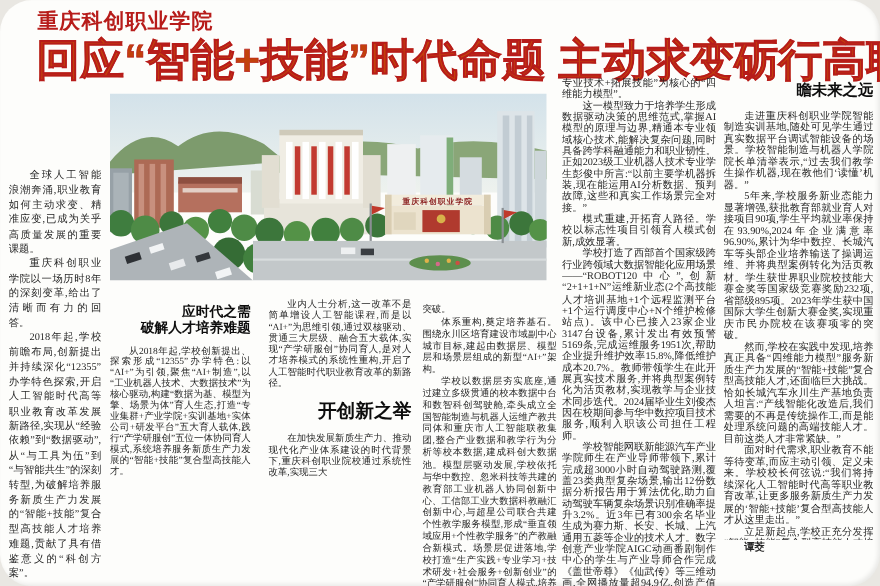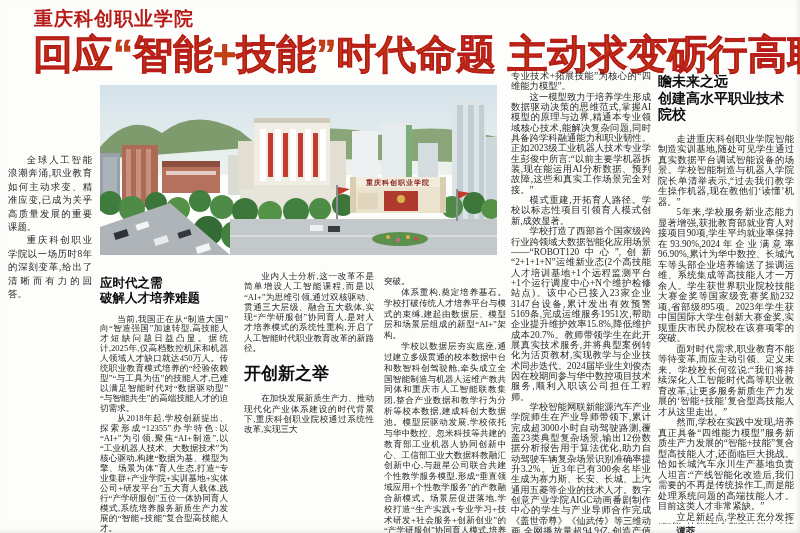--- a/index.html
+++ b/index.html
@@ -1,37 +1,37 @@
 <!DOCTYPE html>
 <html lang="zh"><head>
 <meta charset="utf-8">
 <style>
   html,body{margin:0;padding:0;}
   body{background:#e9e7e2;font-family:"Liberation Serif","DejaVu Serif",serif;}
   #page{position:relative;width:800px;height:533px;background:#fdfdfb;overflow:hidden;
-        box-shadow:inset -2px -2px 4px rgba(0,0,0,.08);}
+        box-shadow:inset -2px -2px 4px rgba(0,0,0,.08);border-radius:29px;}
   
   .kicker{position:absolute;left:34px;top:6px;font-size:19px;font-weight:bold;
           color:#b71c1a;letter-spacing:1px;}
   .headline{position:absolute;left:33px;top:27px;width:745px;font-family:"Liberation Sans","DejaVu Sans",sans-serif;
             font-size:40px;font-weight:900;color:#c2410c;letter-spacing:0px;white-space:nowrap;
             -webkit-text-stroke:.6px #b71c1a;}
   
   .col{position:absolute;color:#262626;text-align:justify;overflow:hidden;}
   .col p{margin:0;text-indent:2em;}
   .col p.cont{text-indent:0;}
   .colA{left:8px;top:72px;width:84px;height:450px;padding-top:82px;font-size:9.4px;line-height:13.4px;}
   .colB{left:100px;top:274px;width:128px;height:259px;font-size:8.6px;line-height:9.95px;}
   .colC{left:244px;top:271px;width:130px;height:262px;font-size:8.6px;line-height:10.3px;}
   .colD{left:384px;top:276px;width:122px;height:262px;font-size:8.6px;line-height:10.85px;}
   .colE{left:511px;top:71px;width:140px;height:462px;font-size:9.3px;line-height:10.35px;}
   .colF{left:658px;top:71px;width:136px;height:462px;font-size:9.3px;line-height:10.5px;}
   
   .sec-title{font-family:"Liberation Sans","DejaVu Sans",sans-serif;font-weight:bold;color:#0d0d0d;
-             text-align:left;line-height:1.18;}
+             text-align:right;line-height:1.18;}
   .t-b{font-size:12.5px;margin:2px 0 9px 0;}
   .t-c{font-size:17px;margin:11px 0 9px 0;}
   .t-f{font-size:14px;margin:2px 0 11px 0;}
   .colF .body-wrap{height:390px;overflow:hidden;}
   .credits{margin-top:2px;font-weight:bold;}
   .credits div{text-indent:2em;}
   
   #photo{position:absolute;left:100px;top:85px;width:397px;height:170px;}
   #photo svg{display:block;}
   .caption{position:absolute;left:100px;top:258px;width:397px;text-align:center;
@@ -41,20 +41,21 @@
 <body>
 
 <div id="page">
 
   <div class="kicker">重庆科创职业学院</div>
   <div class="headline">回应“智能+技能”时代命题  主动求变砺行高职改革</div>
 
   <div class="col colA">
       <p>全球人工智能浪潮奔涌,职业教育如何主动求变、精准应变,已成为关乎高质量发展的重要课题。</p>
       <p>重庆科创职业学院以一场历时8年的深刻变革,给出了清晰而有力的回答。</p>
+      <p>2018年起,学校前瞻布局,创新提出并持续深化“12355”办学特色探索,开启人工智能时代高等职业教育改革发展新路径,实现从“经验依赖”到“数据驱动”,从“与工具为伍”到“与智能共生”的深刻转型,为破解培养服务新质生产力发展的“智能+技能”复合型高技能人才培养难题,贡献了具有借鉴意义的“科创方案”。</p>
     </div>
 
   <div id="photo">
     <svg width="397" height="170" viewBox="0 0 397 170">
       <defs>
         <linearGradient id="sky" x1="0" y1="0" x2="0" y2="1">
           <stop offset="0" stop-color="#d3e2ea"></stop>
             <stop offset="1" stop-color="#eef2ee"></stop>
         </linearGradient>
       </defs>
@@ -155,61 +156,59 @@
       </g>
     </svg>
   </div>
 
   <div class="col colB">
     <div class="sec-title t-b">
       <div>应时代之需</div>
       <div>破解人才培养难题</div>
     </div>
     <div>
-        <p>当前,我国正在从“制造大国”向“智造强国”加速转型,高技能人才短缺问题日益凸显。据统计,2025年,仅高档数控机床和机器人领域人才缺口就达450万人。传统职业教育模式培养的“经验依赖型”“与工具为伍”的技能人才,已难以满足智能时代对“数据驱动型”“与智能共生”的高端技能人才的迫切需求。</p>
         <p>从2018年起,学校创新提出、探索形成“12355”办学特色:以“AI+”为引领,聚焦“AI+制造”,以“工业机器人技术、大数据技术”为核心驱动,构建“数据为基、模型为擎、场景为体”育人生态,打造“专业集群+产业学院+实训基地+实体公司+研发平台”五大育人载体,践行“产学研服创”五位一体协同育人模式,系统培养服务新质生产力发展的“智能+技能”复合型高技能人才。</p>
       </div>
   </div>
 
   <div class="col colC">
     <div>
         <p>业内人士分析,这一改革不是简单增设人工智能课程,而是以“AI+”为思维引领,通过双核驱动、贯通三大层级、融合五大载体,实现“产学研服创”协同育人,是对人才培养模式的系统性重构,开启了人工智能时代职业教育改革的新路径。</p>
       </div>
     <div class="sec-title t-c">
       <div>开创新之举</div>
     </div>
     <div>
         <p>在加快发展新质生产力、推动现代化产业体系建设的时代背景下,重庆科创职业院校通过系统性改革,实现三大</p>
       </div>
   </div>
 
   <div class="col colD">
       <p class="cont">突破。</p>
-      <p>体系重构,奠定培养基石。学校打破传统人才培养平台与模式的束缚,建起由数据层、模型层和场景层组成的新型“AI+”架构。</p>
+      <p>体系重构,奠定培养基石。围绕永川区培育建设市域副中心城市目标,建起由数据层、模型层和场景层组成的新型“AI+”架构。</p>
       <p>学校以数据层夯实底座,通过建立多级贯通的校本数据中台和数智科创驾驶舱,牵头成立全国智能制造与机器人运维产教共同体和重庆市人工智能联教集团,整合产业数据和教学行为分析等校本数据,建成科创大数据池。模型层驱动发展,学校依托与华中数控、忽米科技等共建的教育部工业机器人协同创新中心、工信部工业大数据科教融汇创新中心,与超星公司联合共建个性教学服务模型,形成“垂直领域应用+个性教学服务”的产教融合新模式。场景层促进落地,学校打造“生产实践+专业学习+技术研发+社会服务+创新创业”的“产学研服创”协同育人模式,培养服务新质生产力发展的“智能+技能”复合型高技能人才。</p>
     </div>
 
   <div class="col colE">
       <p class="cont">专业技术+拓展技能”为核心的“四维能力模型”。</p>
       <p>这一模型致力于培养学生形成数据驱动决策的思维范式,掌握AI模型的原理与边界,精通本专业领域核心技术,能解决复杂问题,同时具备跨学科融通能力和职业韧性。正如2023级工业机器人技术专业学生彭俊中所言:“以前主要学机器拆装,现在能运用AI分析数据、预判故障,这些和真实工作场景完全对接。”</p>
       <p>模式重建,开拓育人路径。学校以标志性项目引领育人模式创新,成效显著。</p>
       <p>学校打造了西部首个国家级跨行业跨领域大数据智能化应用场景——“ROBOT120中心”,创新“2+1+1+N”运维新业态(2个高技能人才培训基地+1个远程监测平台+1个运行调度中心+N个维护检修站点)。该中心已接入23家企业3147台设备,累计发出有效预警5169条,完成运维服务1951次,帮助企业提升维护效率15.8%,降低维护成本20.7%。教师带领学生在此开展真实技术服务,并将典型案例转化为活页教材,实现教学与企业技术同步迭代。2024届毕业生刘俊杰因在校期间参与华中数控项目技术服务,顺利入职该公司担任工程师。</p>
       <p>学校智能网联新能源汽车产业学院师生在产业导师带领下,累计完成超3000小时自动驾驶路测,覆盖23类典型复杂场景,输出12份数据分析报告用于算法优化,助力自动驾驶车辆复杂场景识别准确率提升3.2%。近3年已有300余名毕业生成为赛力斯、长安、长城、上汽通用五菱等企业的技术人才。数字创意产业学院AIGC动画番剧制作中心的学生与产业导师合作完成《盖世帝尊》《仙武传》等三维动画,全网播放量超94.9亿,创造产值300余万元。</p>
     </div>
 
   <div class="col colF">
     <div class="sec-title t-f">
       <div>瞻未来之远</div>
-      <div>创建高水平职业技术院校</div>
     </div>
     <div class="body-wrap">
         <p>走进重庆科创职业学院智能制造实训基地,随处可见学生通过真实数据平台调试智能设备的场景。学校智能制造与机器人学院院长单清举表示,“过去我们教学生操作机器,现在教他们‘读懂’机器。”</p>
-        <p>5年来,学校服务新业态能力显著增强,获批教育部就业育人对接项目90项,学生平均就业率保持在93.90%,2024年企业满意率96.90%,累计为华中数控、长城汽车等头部企业培养输送了操调运维、系统集成等高技能人才一万余人。学生获世界职业院校技能大赛金奖等国家级竞赛奖励232项,省部级895项。2023年学生获中国国际大学生创新大赛金奖,实现重庆市民办院校在该赛项零的突破。</p>
+        <p>5年来,学校服务新业态能力显著增强,获批教育部就业育人对接项目90项,学生平均就业率保持在93.90%,2024年企业满意率96.90%,累计为华中数控、长城汽车等头部企业培养输送了操调运维、并将典型案例转化为活页教材。学生获世界职业院校技能大赛金奖等国家级竞赛奖励232项,省部级895项。2023年学生获中国国际大学生创新大赛金奖,实现重庆市民办院校在该赛项零的突破。</p>
+        <p>然而,学校在实践中发现,培养真正具备“四维能力模型”服务新质生产力发展的“智能+技能”复合型高技能人才,还面临巨大挑战。恰如长城汽车永川生产基地负责人坦言:“产线智能化改造后,我们需要的不再是传统操作工,而是能处理系统问题的高端技能人才。目前这类人才非常紧缺。”</p>
         <p>面对时代需求,职业教育不能等待变革,而应主动引领、定义未来。学校校长何弦说:“我们将持续深化人工智能时代高等职业教育改革,让更多服务新质生产力发展的‘智能+技能’复合型高技能人才从这里走出。”</p>
-        <p>然而,学校在实践中发现,培养真正具备“四维能力模型”服务新质生产力发展的“智能+技能”复合型高技能人才,还面临巨大挑战。恰如长城汽车永川生产基地负责人坦言:“产线智能化改造后,我们需要的不再是传统操作工,而是能处理系统问题的高端技能人才。目前这类人才非常紧缺。”</p>
         <p>立足新起点,学校正充分发挥“智能+技能”复合型高技能人才培养的先发优势,着力构建校园、产业园、科技园“三园一体”发展格局,大力推进“区域发展离不开、产业升级强支撑、职教出海有品牌”的高水平职业技术院校建设。持续为服务国家战略和区域发展注入人才动能,为新时代高等职业教育改革贡献更多“科创智慧”与“科创方案”。</p>
       </div>
     <div class="credits">
       <div>谭茭</div>
 
     </div>
   </div>
 
 </div>
 

